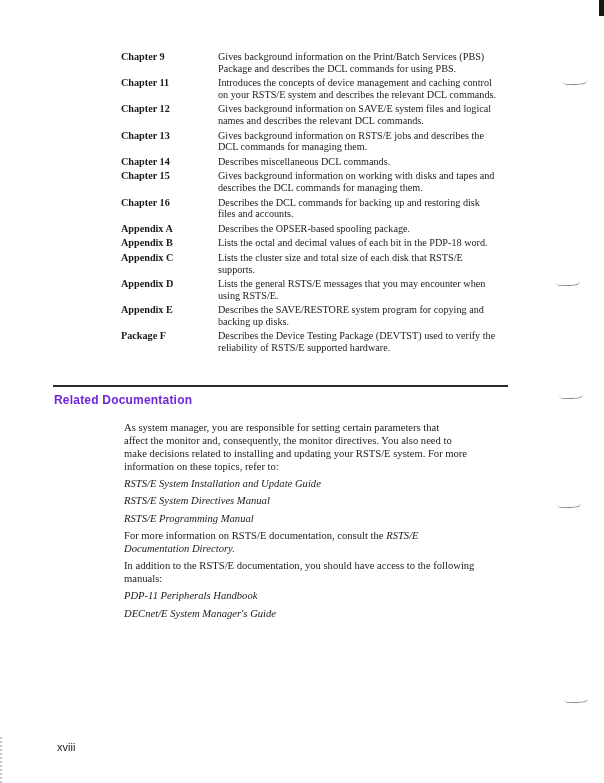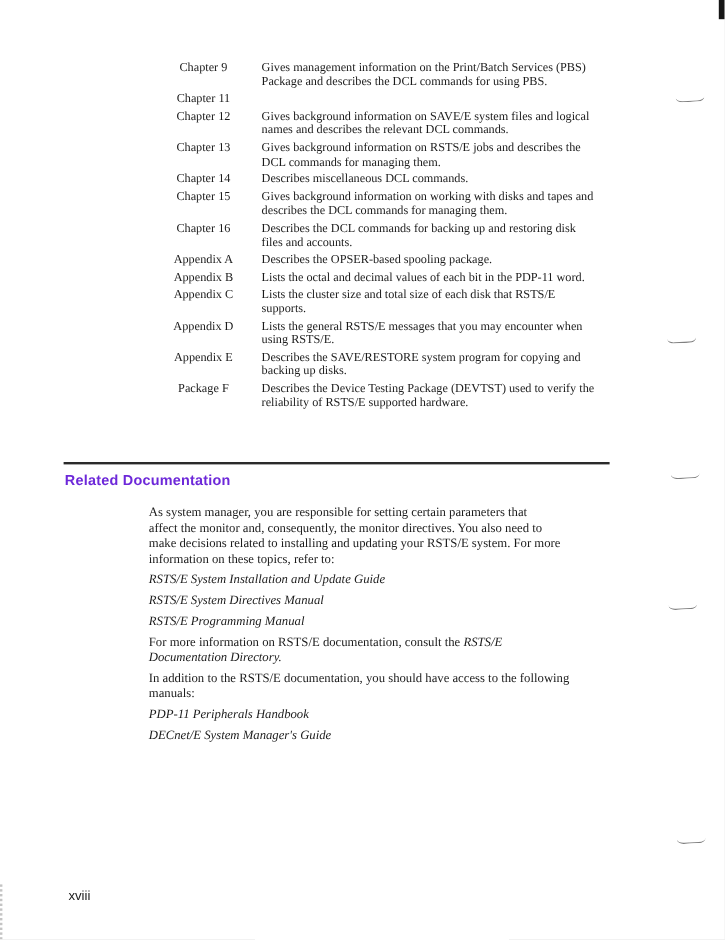--- a/index.html
+++ b/index.html
@@ -26,23 +26,22 @@
   }
   .toc-row {
     display: flex;
     align-items: flex-start;
     margin-bottom: 3px;
   }
   .toc-label {
     flex: 0 0 97px;
     font-size: 10.2px;
     line-height: 11.6px;
-    font-weight: normal;
+    font-weight: bold;
     white-space: nowrap;
-    text-align: center;
   }
   .toc-desc {
     flex: 1;
     font-size: 10.2px;
     line-height: 11.6px;
     white-space: pre-line;
   }
 
   
   .section-rule {
@@ -125,25 +124,27 @@
   }
 </style>
 </head>
 <body>
 
 <div class="page">
 
   <div class="toc">
     <div class="toc-row">
       <div class="toc-label">Chapter 9</div>
-      <div class="toc-desc">Gives management information on the Print/Batch Services (PBS)
+      <div class="toc-desc">Gives background information on the Print/Batch Services (PBS)
 Package and describes the DCL commands for using PBS.</div>
     </div>
     <div class="toc-row">
       <div class="toc-label">Chapter 11</div>
+      <div class="toc-desc">Introduces the concepts of device management and caching control
+on your RSTS/E system and describes the relevant DCL commands.</div>
     </div>
     <div class="toc-row">
       <div class="toc-label">Chapter 12</div>
       <div class="toc-desc">Gives background information on SAVE/E system files and logical
 names and describes the relevant DCL commands.</div>
     </div>
     <div class="toc-row">
       <div class="toc-label">Chapter 13</div>
       <div class="toc-desc">Gives background information on RSTS/E jobs and describes the
 DCL commands for managing them.</div>
@@ -161,21 +162,21 @@
       <div class="toc-label">Chapter 16</div>
       <div class="toc-desc">Describes the DCL commands for backing up and restoring disk
 files and accounts.</div>
     </div>
     <div class="toc-row">
       <div class="toc-label">Appendix A</div>
       <div class="toc-desc">Describes the OPSER-based spooling package.</div>
     </div>
     <div class="toc-row">
       <div class="toc-label">Appendix B</div>
-      <div class="toc-desc">Lists the octal and decimal values of each bit in the PDP-11 word.</div>
+      <div class="toc-desc">Lists the octal and decimal values of each bit in the PDP-18 word.</div>
     </div>
     <div class="toc-row">
       <div class="toc-label">Appendix C</div>
       <div class="toc-desc">Lists the cluster size and total size of each disk that RSTS/E
 supports.</div>
     </div>
     <div class="toc-row">
       <div class="toc-label">Appendix D</div>
       <div class="toc-desc">Lists the general RSTS/E messages that you may encounter when
 using RSTS/E.</div>

